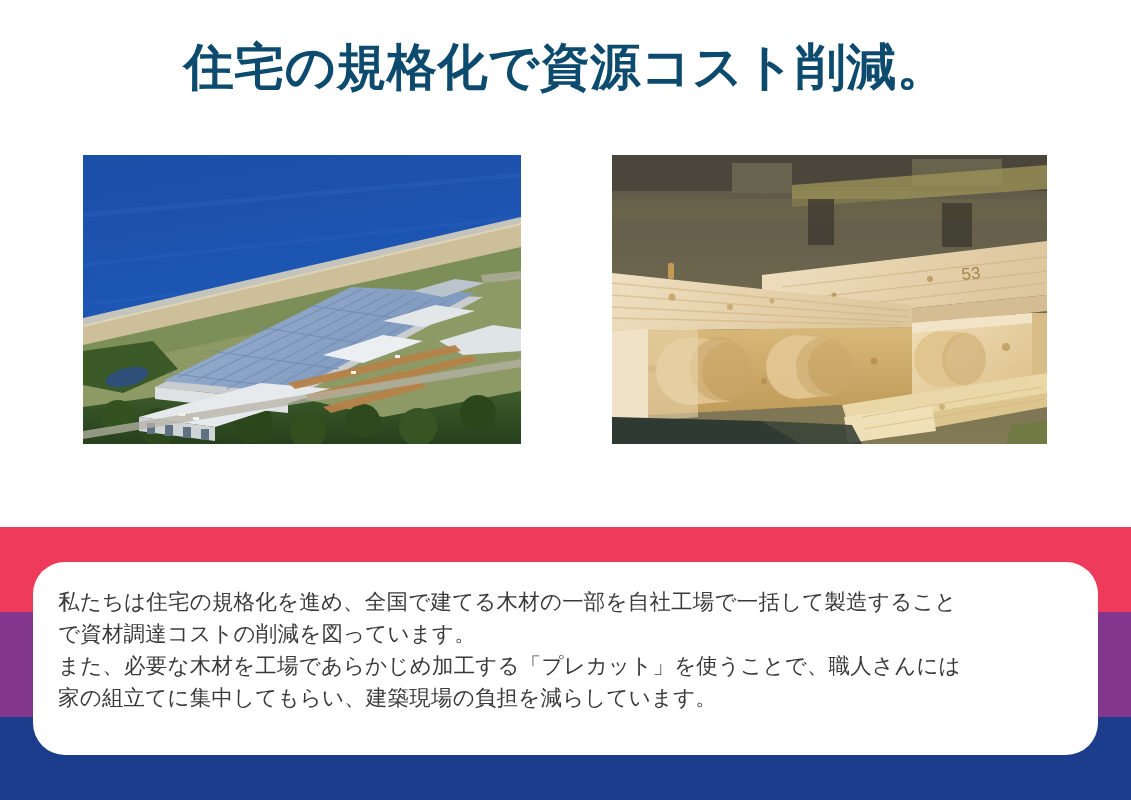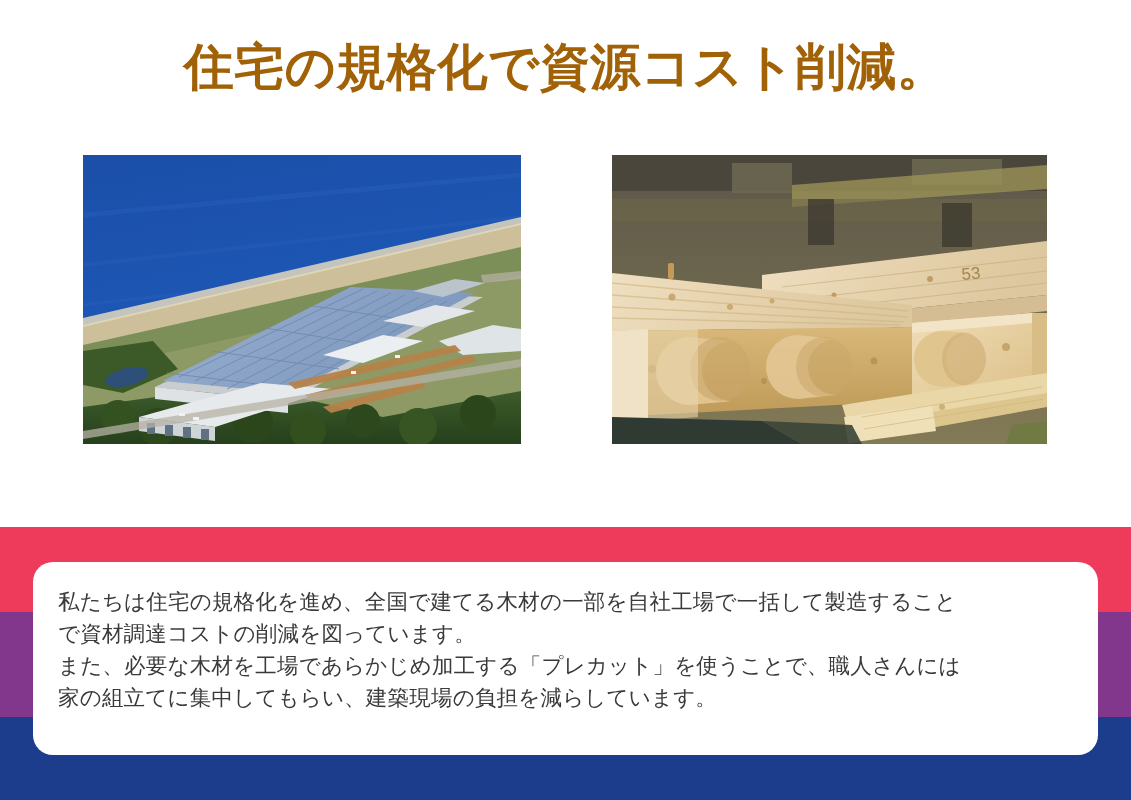--- a/index.html
+++ b/index.html
@@ -25,21 +25,21 @@
   
   .title {
     position: absolute;
     left: 0;
     top: 36px;
     width: 1131px;
     text-align: center;
     font-size: 50px;
     line-height: 62px;
     font-weight: 700;
-    color: #a16207;
+    color: #0c4a6e;
     letter-spacing: 0.5px;
     white-space: nowrap;
   }
 
   
   .photo {
     position: absolute;
     overflow: hidden;
     background: #d9d9d9;
   }
@@ -84,21 +84,21 @@
   }
 
   
   .body-card {
     position: absolute;
     left: 33px;
     top: 562px;
     width: 1065px;
     height: 193px;
     background: #ffffff;
-    border-radius: 20px;
+    border-radius: 32px;
     box-sizing: border-box;
     padding: 24px 30px 0 25px;
   }
   .body-text {
     font-size: 21.5px;
     line-height: 32px;
     color: #3a3a3a;
     letter-spacing: 0.2px;
     white-space: pre-wrap;
     font-weight: 400;

